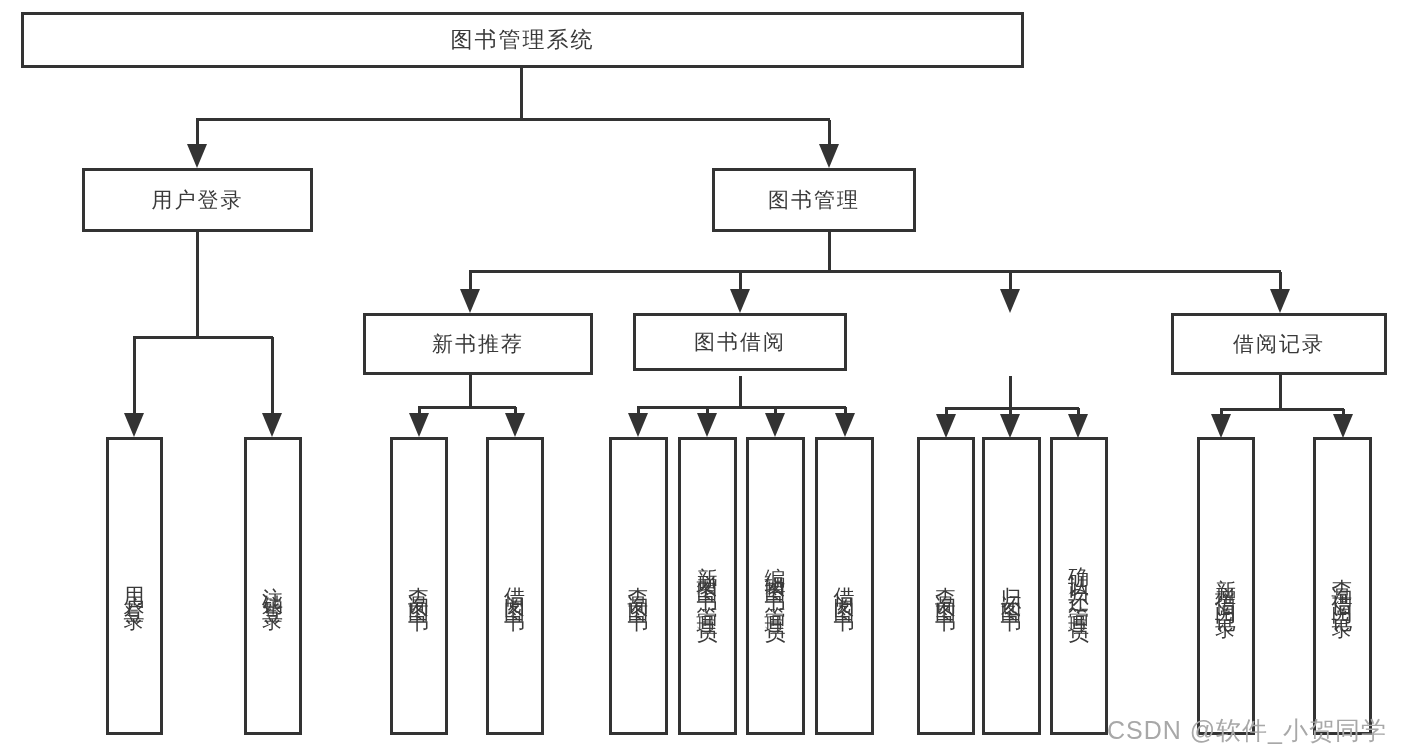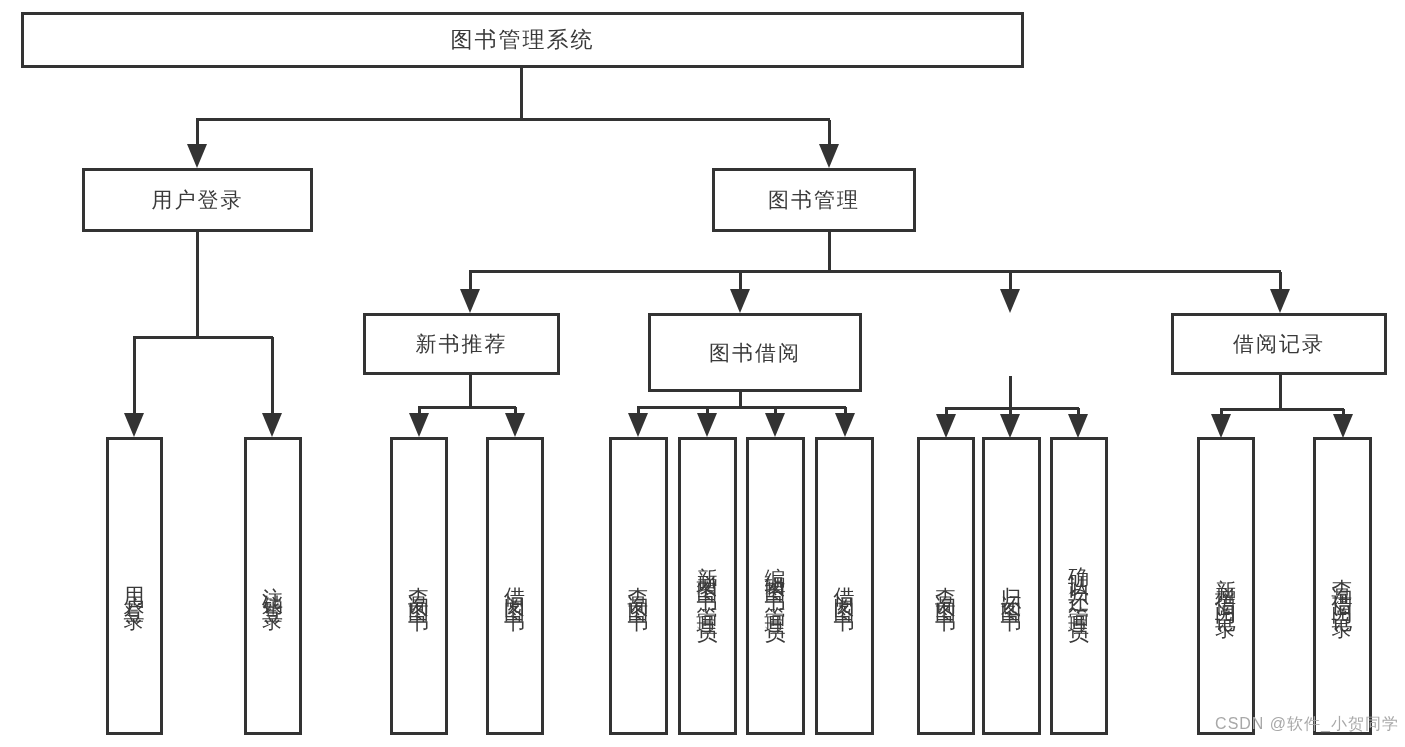--- a/index.html
+++ b/index.html
@@ -27,22 +27,22 @@
     white-space:nowrap;color:#3a3a3a;
   }
   
   .vl{position:absolute;width:3px;background:#333333;}
   .hl{position:absolute;height:3px;background:#333333;}
   .ah{position:absolute;width:0;height:0;
     border-left:10px solid transparent;border-right:10px solid transparent;
     border-top:24px solid #333333;}
   
   .wm{
-    position:absolute;right:6px;top:714px;z-index:9;
-    font-size:16px;color:#a8a8a8;letter-spacing:1px;white-space:nowrap;
+    position:absolute;right:18px;top:714px;z-index:9;
+    font-size:25px;color:#a8a8a8;letter-spacing:1px;white-space:nowrap;
   }
 </style>
 </head>
 <body>
 
 <div class="stage">
 
   <div class="vl" style="left:520px;top:68px;height:52px"></div>
   <div class="hl" style="left:196px;top:118px;width:634px"></div>
   <div class="vl" style="left:196px;top:120px;height:28px"></div>
@@ -106,24 +106,24 @@
     <span class="h-label root-label">图书管理系统</span>
   </div>
 
   <div class="box" style="left:82px;top:168px;width:231px;height:64px">
     <span class="h-label">用户登录</span>
   </div>
   <div class="box" style="left:712px;top:168px;width:204px;height:64px">
     <span class="h-label">图书管理</span>
   </div>
 
-  <div class="box" style="left:363px;top:313px;width:197px;height:62px">
+  <div class="box" style="left:363px;top:313px;width:230px;height:62px">
     <span class="h-label">新书推荐</span>
   </div>
-  <div class="box" style="left:648px;top:313px;width:214px;height:79px">
+  <div class="box" style="left:633px;top:313px;width:214px;height:58px">
     <span class="h-label">图书借阅</span>
   </div>
   <div class="box" style="left:1171px;top:313px;width:216px;height:62px">
     <span class="h-label">借阅记录</span>
   </div>
 
   <div class="leaf" style="left:106px;top:437px;width:57px;height:298px">
     <span class="vtext">用户登录</span>
   </div>
   <div class="leaf" style="left:244px;top:437px;width:58px;height:298px">

